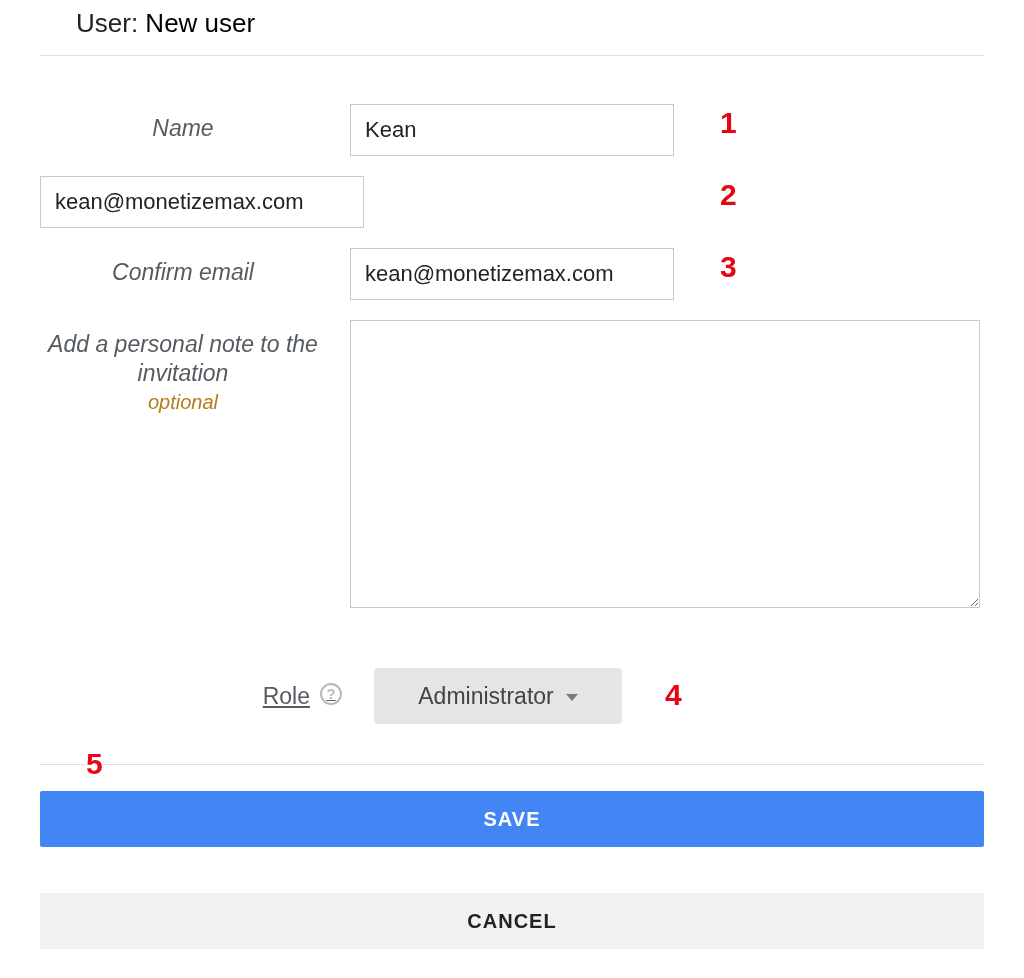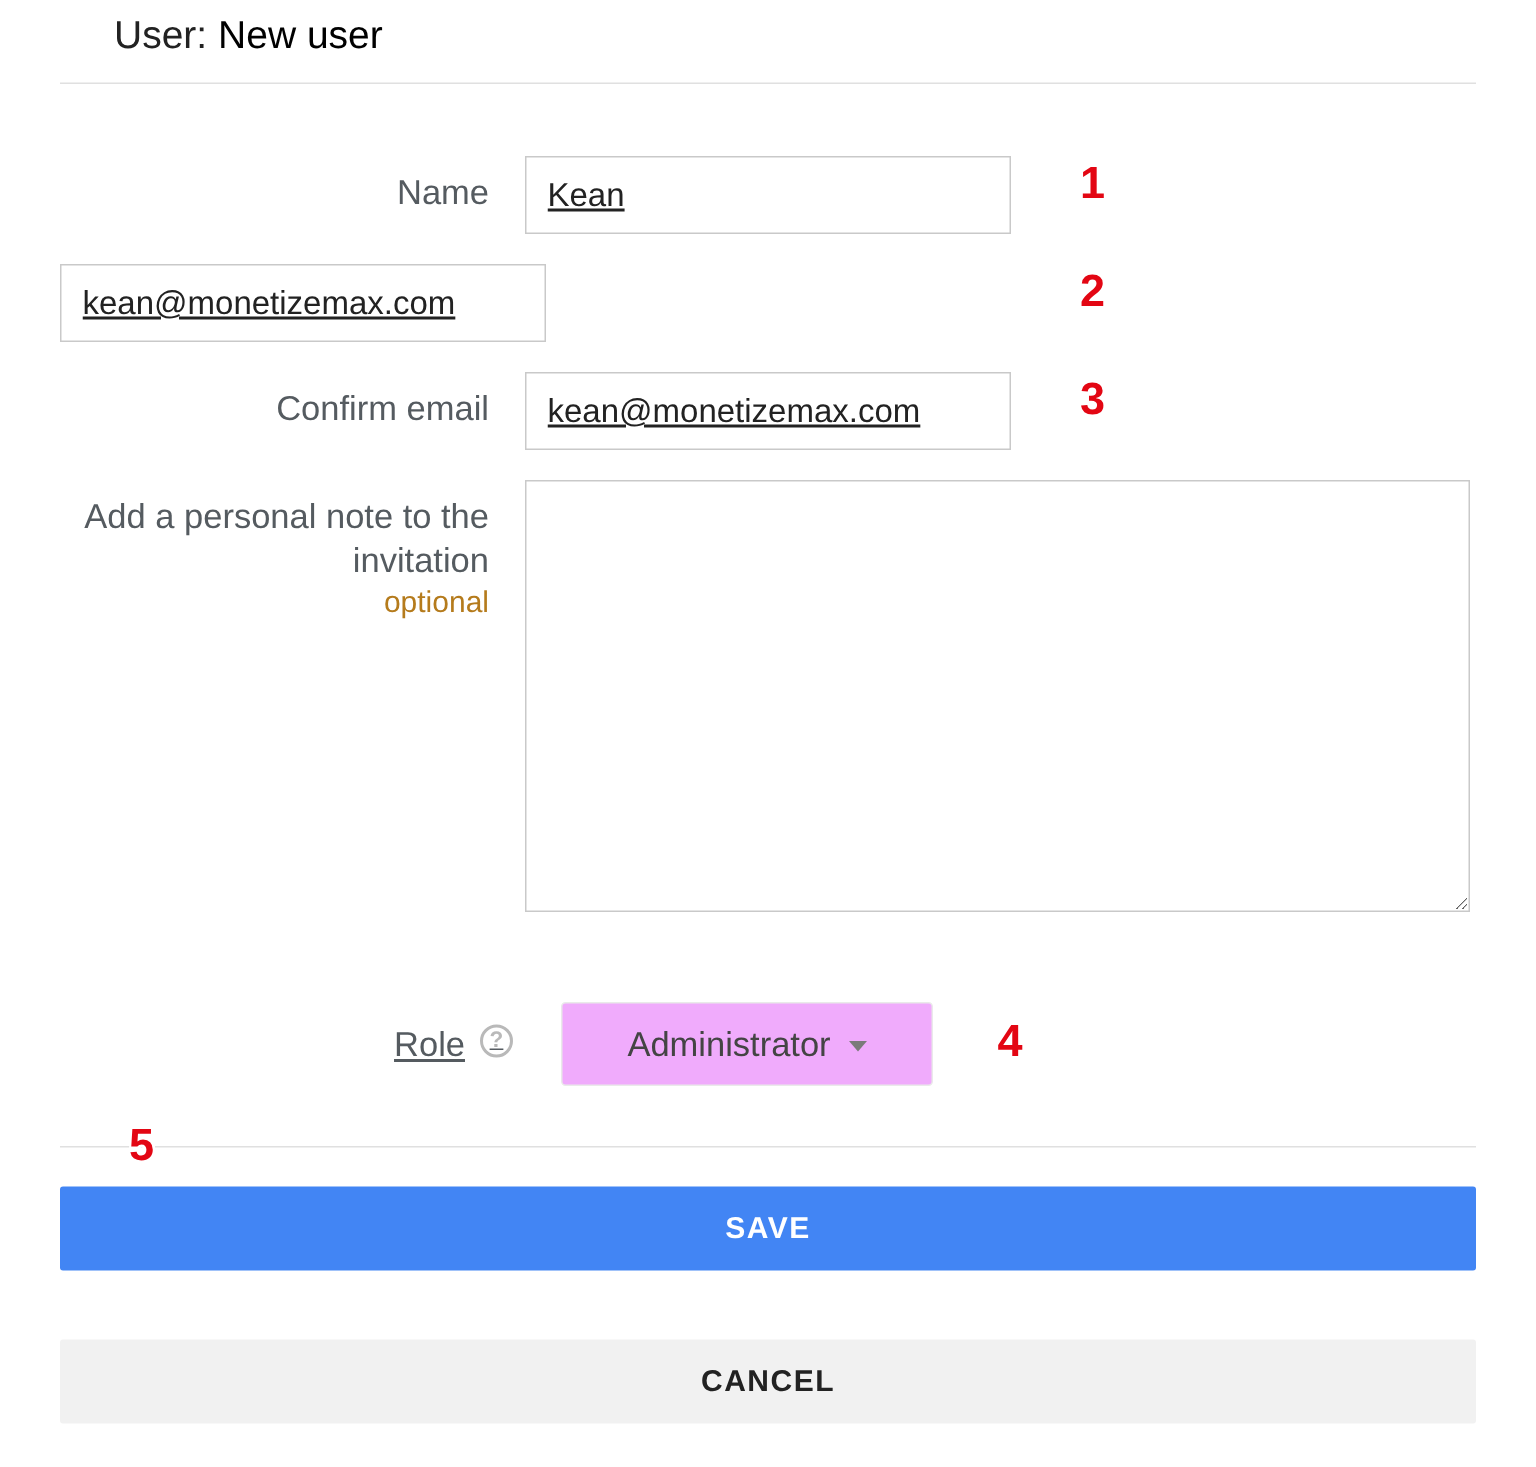--- a/index.html
+++ b/index.html
@@ -28,42 +28,42 @@
     margin-top: 48px;
   }
   .form-row {
     display: flex;
     align-items: flex-start;
     margin-bottom: 20px;
     position: relative;
   }
   .form-label {
     width: 310px;
-    text-align: right;
+    text-align: center;
     padding-right: 24px;
     font-size: 23px;
     color: #555b60;
     padding-top: 10px;
     line-height: 1.25;
+    font-style: italic;
   }
   .form-label .optional {
     display:block;
     color:#B57B1C;
     font-size:20px;
     margin-top:2px;
   }
   .text-input {
     width: 324px;
     height: 52px;
     border: 1px solid #c9c9c9;
     font-size: 22px;
     padding: 0 14px;
     color:#222;
     background:#fff;
-    text-decoration:underline;
   }
   .textarea {
     width: 630px;
     height: 288px;
     border: 1px solid #c9c9c9;
     font-size: 20px;
     padding: 10px 12px;
     resize: both;
     background:#fff;
   }
@@ -96,21 +96,21 @@
     color:#b9b9b9;
     font-size:15px;
     font-weight:700;
     display:inline-flex;
     align-items:center;
     justify-content:center;
     margin-left:4px;
   }
   .role-dropdown {
     margin-left: 24px;
-    background:#f0abfc;
+    background:#e5e5e5;
     border:1px solid #eaeaea;
     height:56px;
     min-width:248px;
     padding:0 20px;
     display:flex;
     align-items:center;
     justify-content:center;
     gap:12px;
     font-size:23px;
     color:#444;

